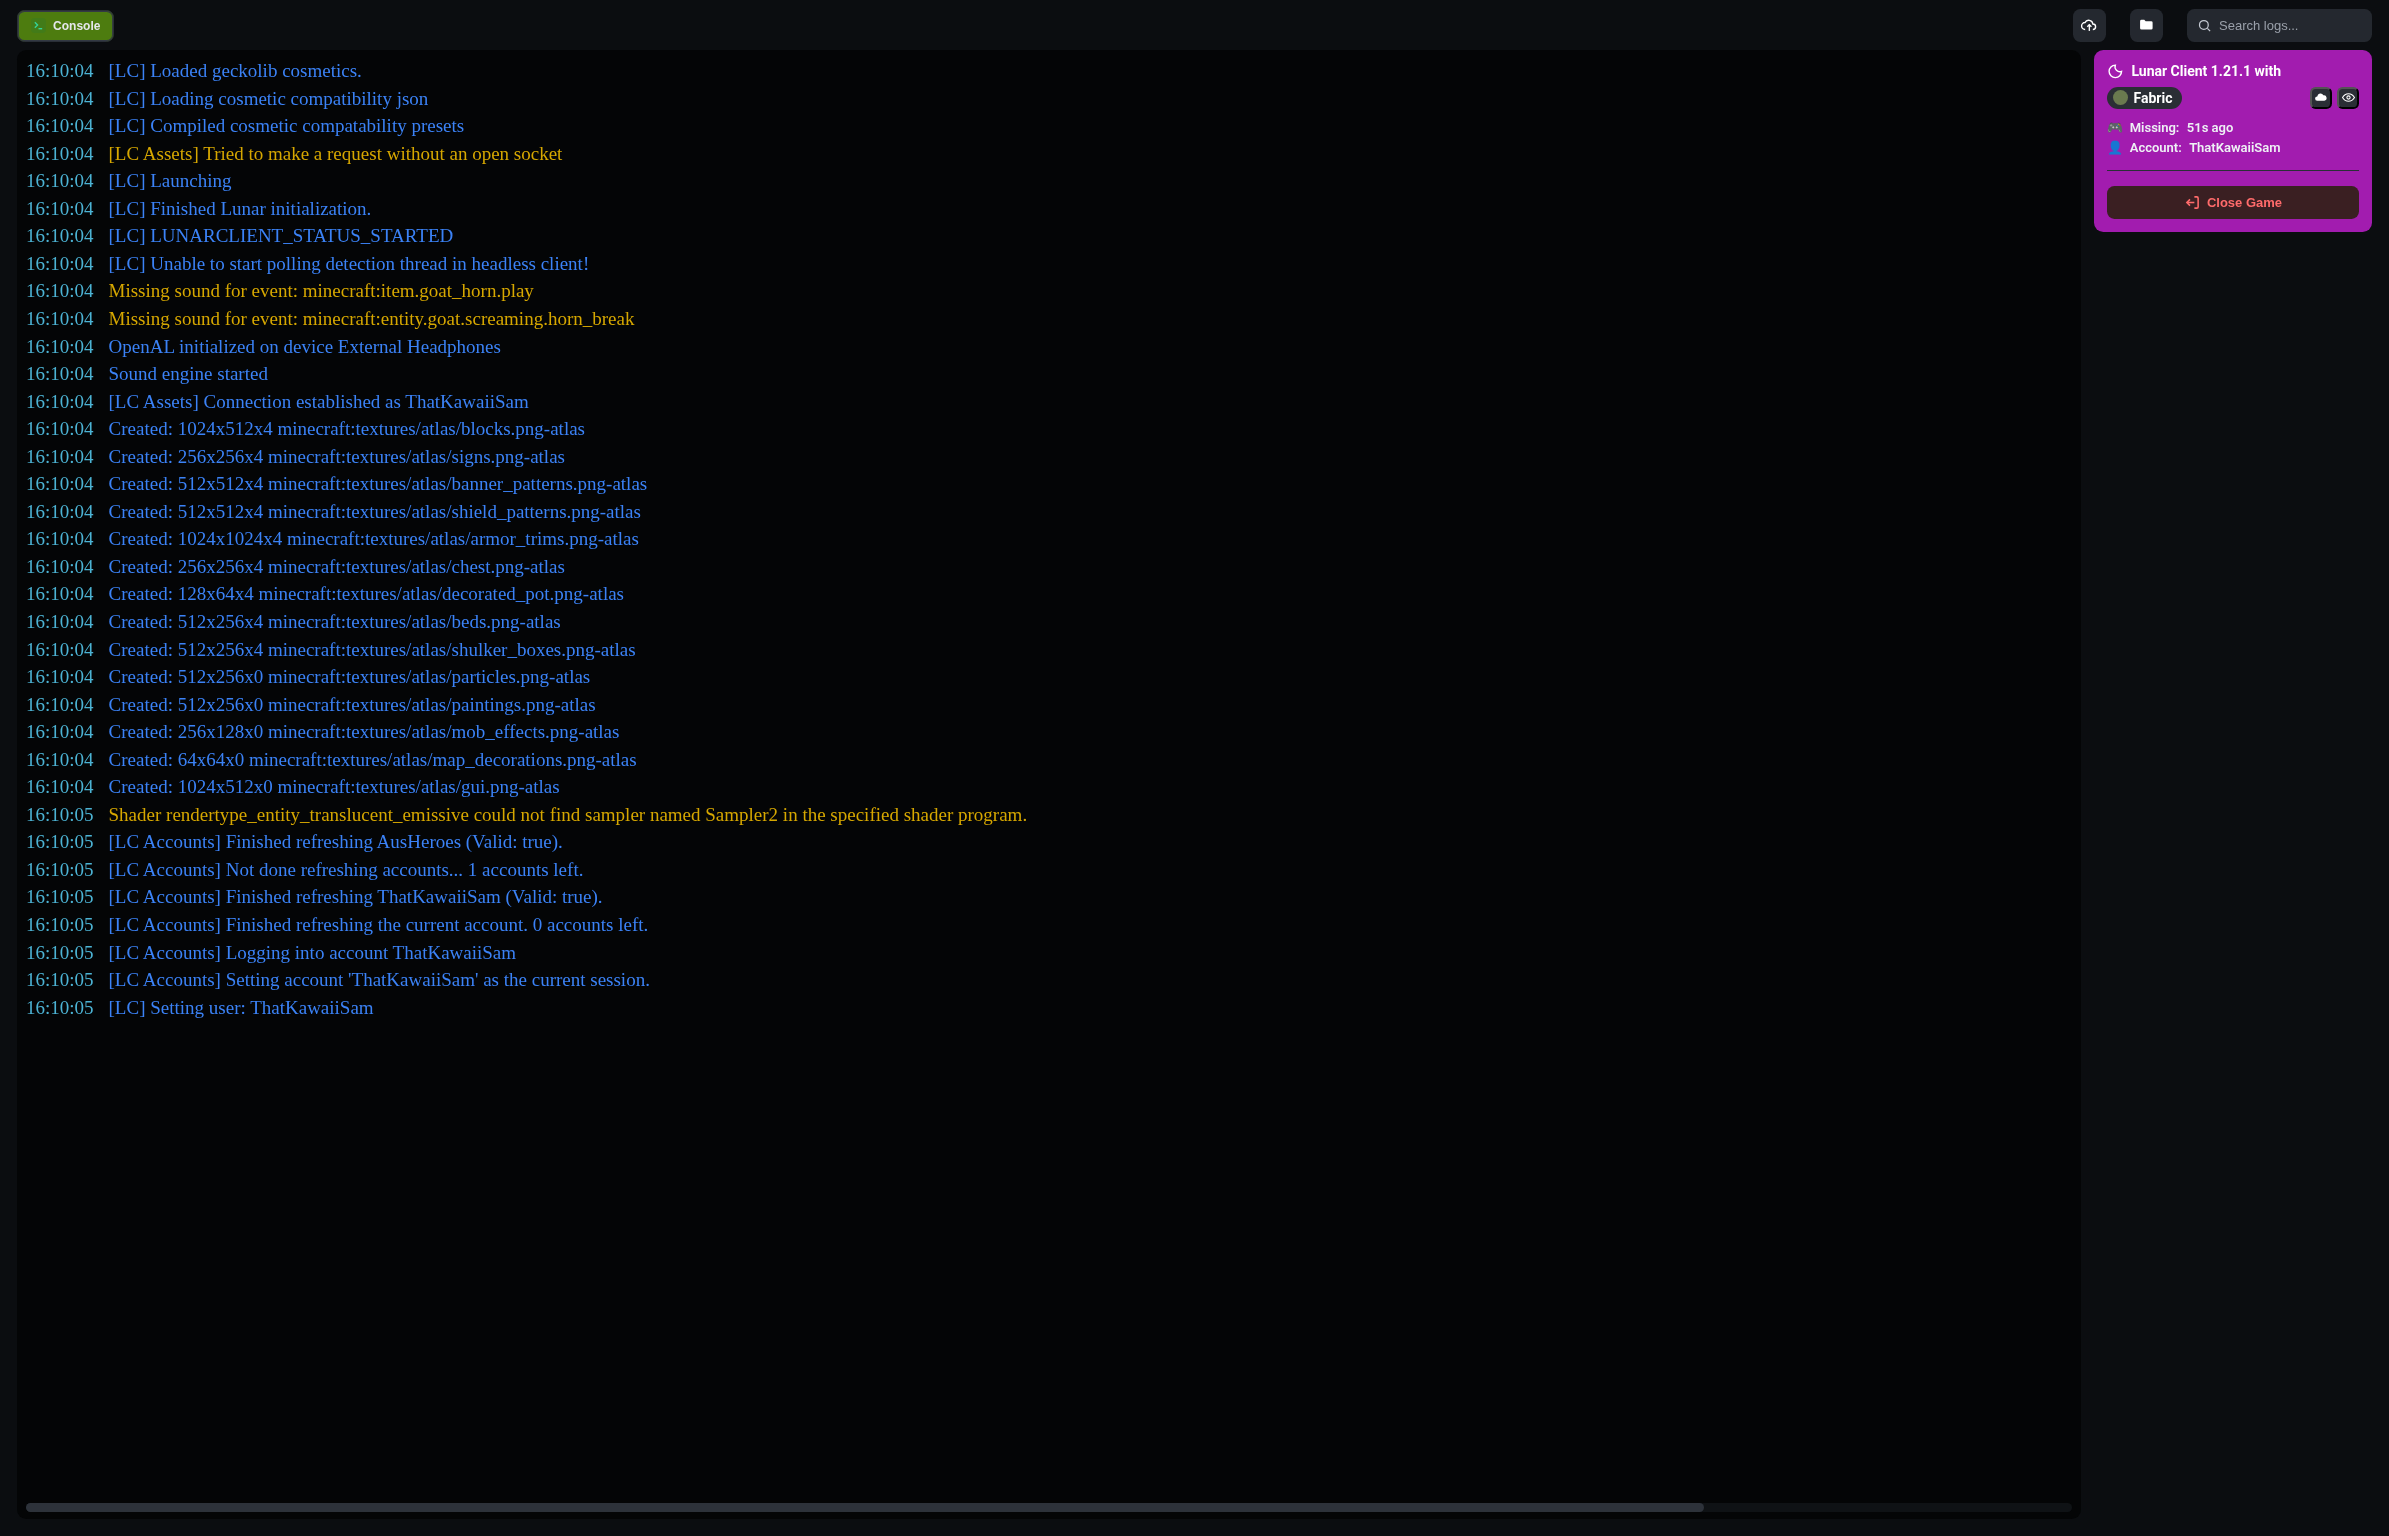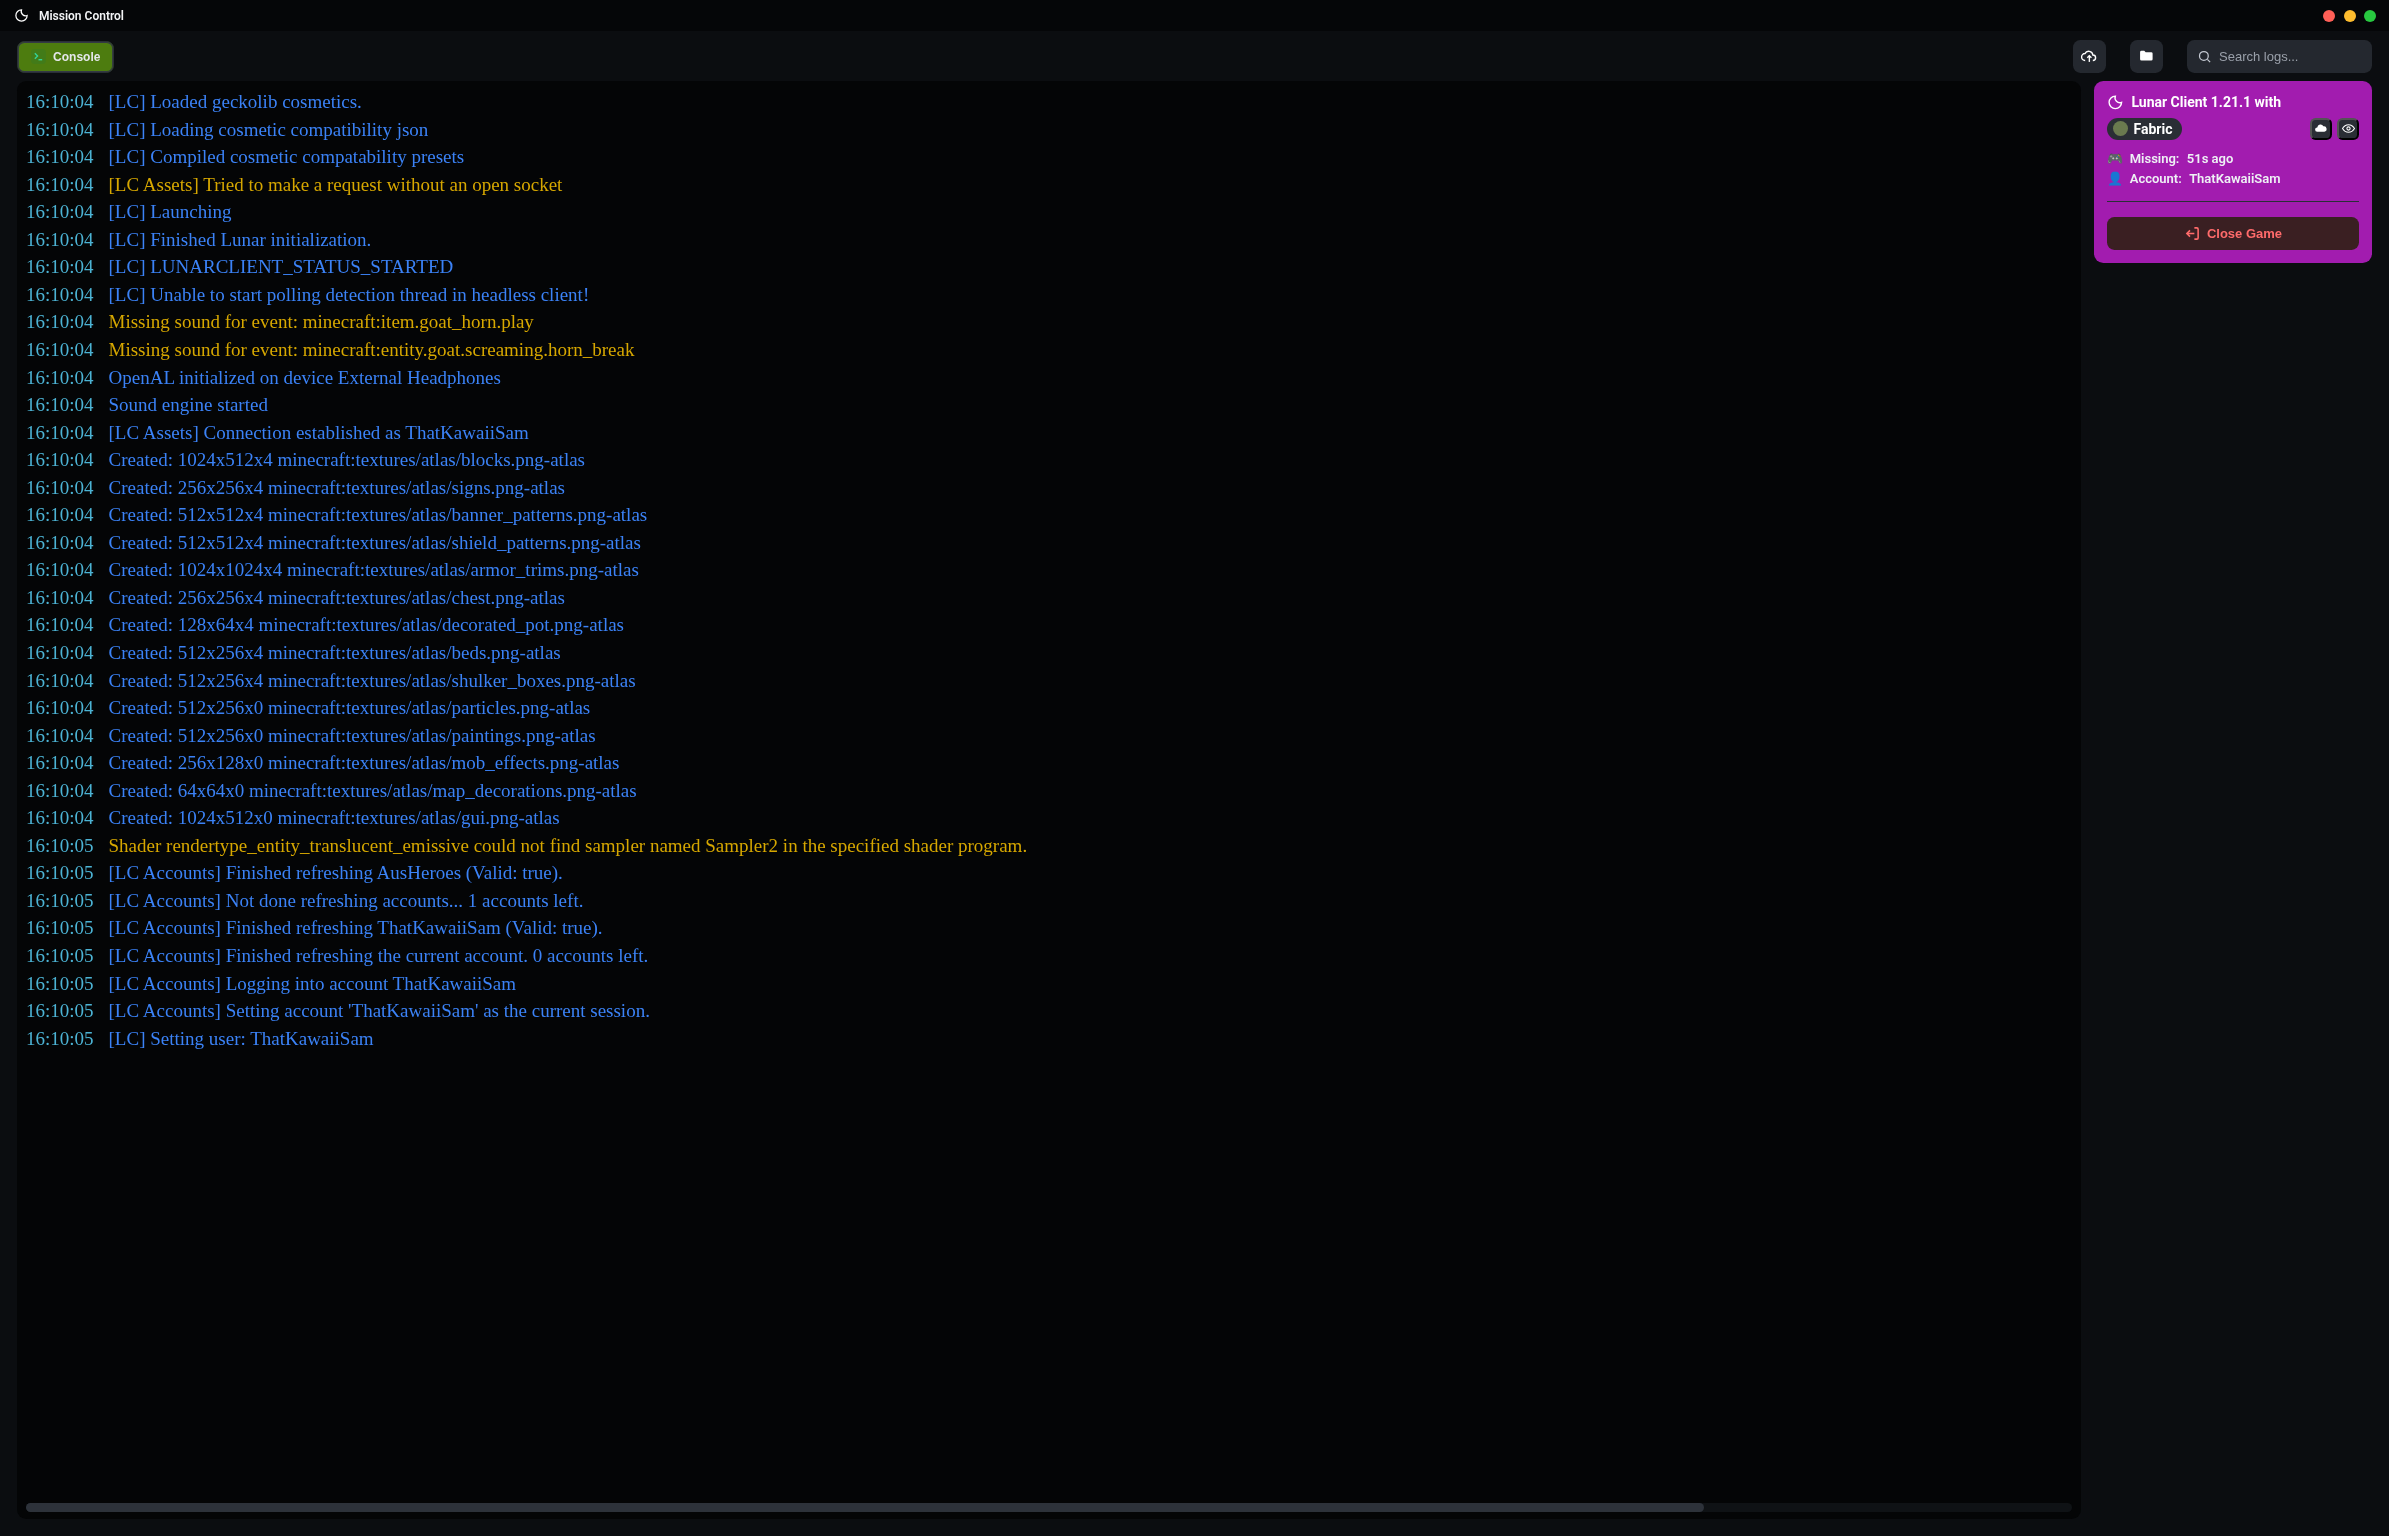--- a/index.html
+++ b/index.html
@@ -60,35 +60,20 @@
 
 .close-btn { width:100%; background:#3a1f22; color:#ff6b6b; border:none; border-radius:7.4px; padding:9.3px 11px; font-size:13px; font-weight:700; display:inline-flex; align-items:center; justify-content:center; gap:7.4px; cursor:pointer; }
 
 svg { display:block; }
 </style>
 </head>
 <body>
 
 <div class="window">
 
-  <div class="titlebar">
-    <div class="titlebar-left">
-      <span class="app-icon">
-        <svg width="15" height="15" viewBox="0 0 24 24" fill="none" stroke="#fff" stroke-width="2">
-          <path d="M21 12c0 5-4 9-9 9A9 9 0 0 1 12 3a7 7 0 0 0 9 9z"></path>
-        </svg>
-      </span>
-      <span class="app-title">Mission Control</span>
-    </div>
-    <div class="traffic">
-      <span class="dot dot-red"></span>
-      <span class="dot dot-yellow"></span>
-      <span class="dot dot-green"></span>
-    </div>
-  </div>
 
   <div class="toolbar">
     <div class="toolbar-left">
       <button class="btn btn-active">
         <span class="console-icon">
           <svg width="11" height="11" viewBox="0 0 24 24" fill="none" stroke="currentColor" stroke-width="3">
               <polyline points="4 17 10 11 4 5"></polyline>
               <line x1="12" y1="19" x2="20" y2="19"></line>
             </svg>
         </span>

